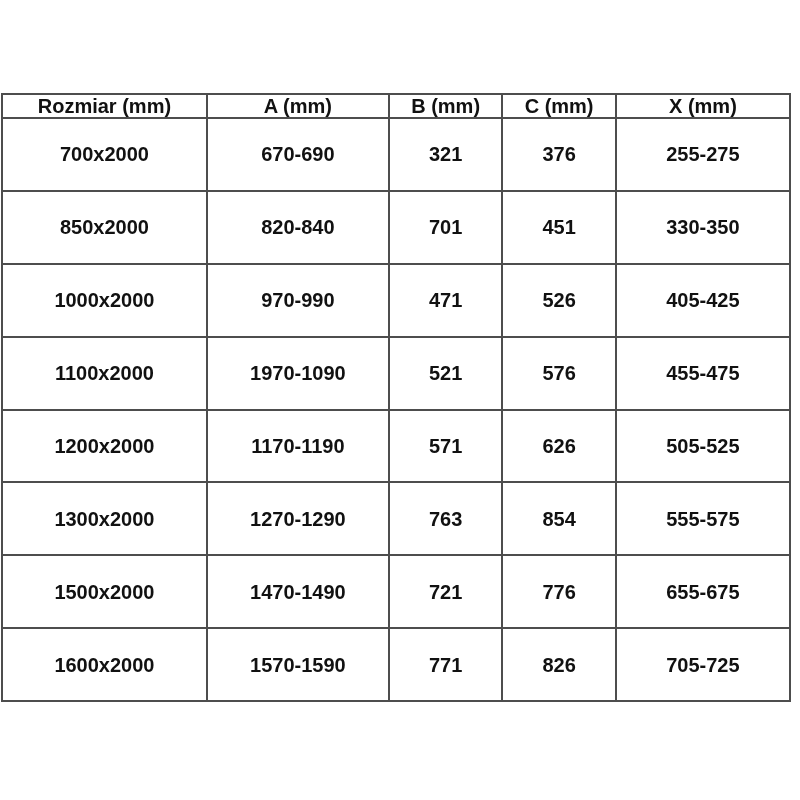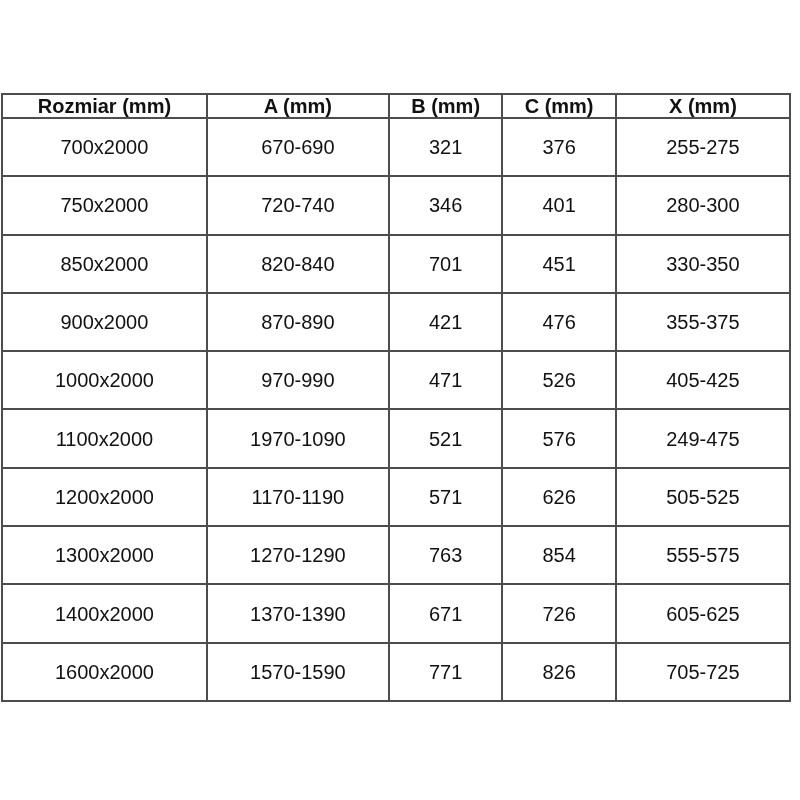--- a/index.html
+++ b/index.html
@@ -45,21 +45,21 @@
     font-size: 20px;
     padding: 0;
     line-height: 1.1;
     overflow: hidden;
     white-space: nowrap;
   }
   table.spec-table th {
     font-weight: 700;
   }
   table.spec-table td {
-    font-weight: 400;
+    font-weight: 700;
   }
 </style>
 </head>
 <body>
 
 <div class="page">
   <div class="table-wrap">
     <table class="spec-table">
       <colgroup>
         <col class="c1">
@@ -79,74 +79,60 @@
       </thead>
       <tbody>
           <tr>
             <td>700x2000</td>
             <td>670-690</td>
             <td>321</td>
             <td>376</td>
             <td>255-275</td>
           </tr>
           <tr>
-            <td>750x2000</td>
-            <td>720-740</td>
-            <td>346</td>
-            <td>401</td>
-            <td>280-300</td>
-          </tr>
-          <tr>
             <td>850x2000</td>
             <td>820-840</td>
             <td>701</td>
             <td>451</td>
             <td>330-350</td>
-          </tr>
-          <tr>
-            <td>900x2000</td>
-            <td>870-890</td>
-            <td>421</td>
-            <td>476</td>
-            <td>355-375</td>
           </tr>
           <tr>
             <td>1000x2000</td>
             <td>970-990</td>
             <td>471</td>
             <td>526</td>
             <td>405-425</td>
           </tr>
           <tr>
             <td>1100x2000</td>
             <td>1970-1090</td>
             <td>521</td>
             <td>576</td>
-            <td>249-475</td>
+            <td>455-475</td>
           </tr>
           <tr>
             <td>1200x2000</td>
             <td>1170-1190</td>
             <td>571</td>
             <td>626</td>
             <td>505-525</td>
           </tr>
           <tr>
             <td>1300x2000</td>
             <td>1270-1290</td>
             <td>763</td>
             <td>854</td>
             <td>555-575</td>
           </tr>
           <tr>
-            <td>1400x2000</td>
-            <td>1370-1390</td>
-            <td>671</td>
-            <td>726</td>
-            <td>605-625</td>
+            <td>1500x2000</td>
+            <td>1470-1490</td>
+            <td>721</td>
+            <td>776</td>
+            <td>655-675</td>
           </tr>
           <tr>
             <td>1600x2000</td>
             <td>1570-1590</td>
             <td>771</td>
             <td>826</td>
             <td>705-725</td>
           </tr>
         </tbody>
     </table>

